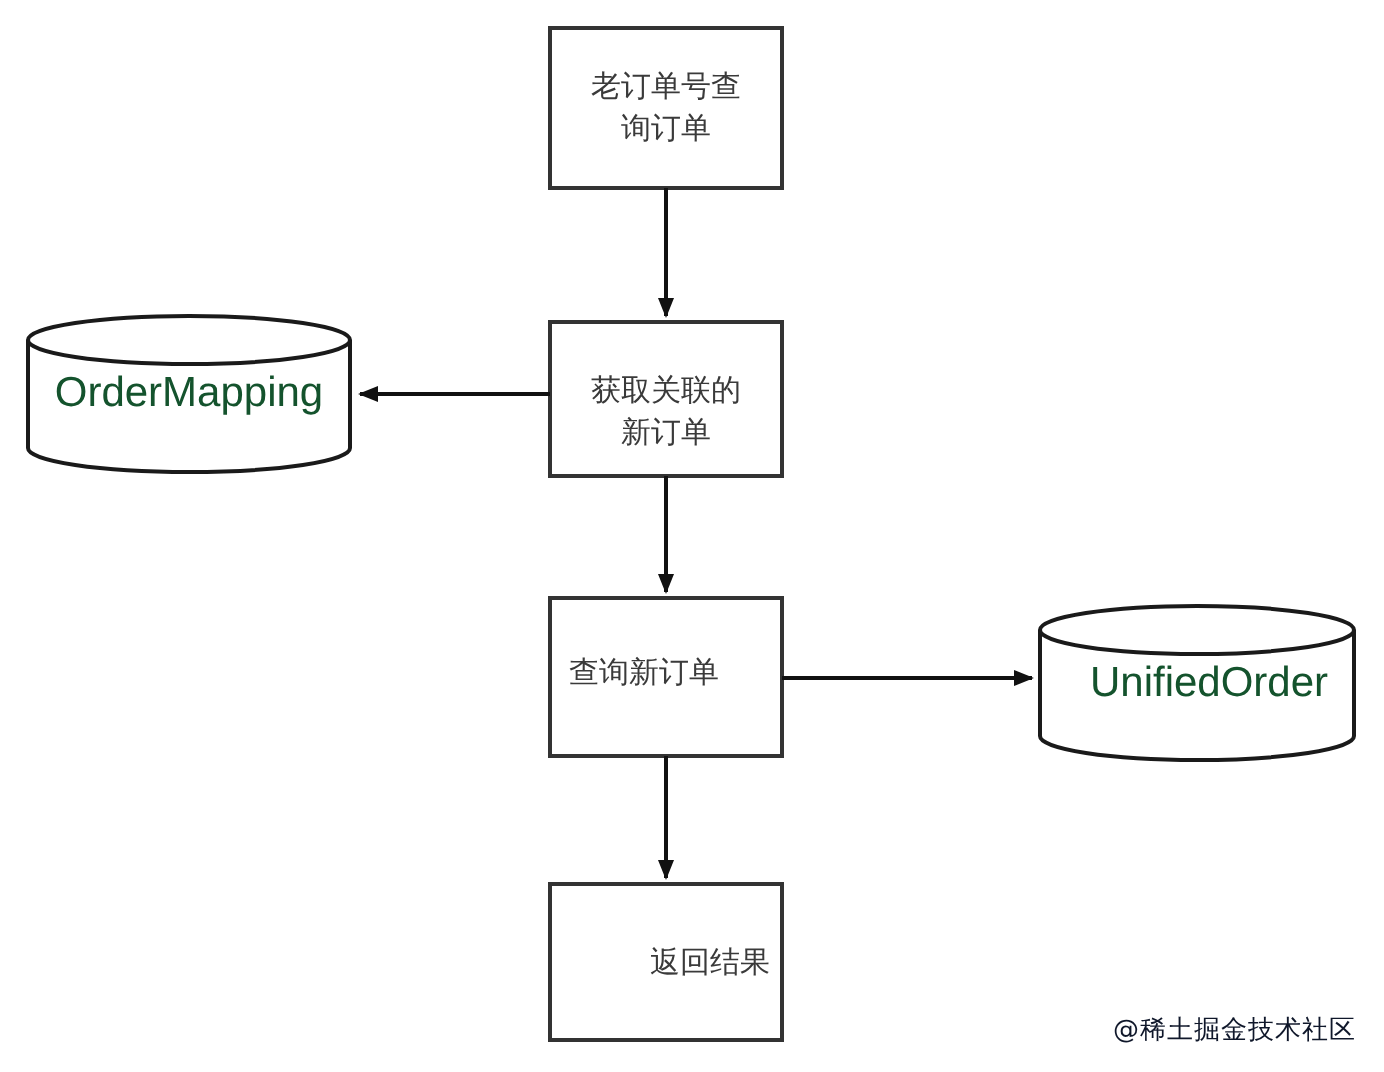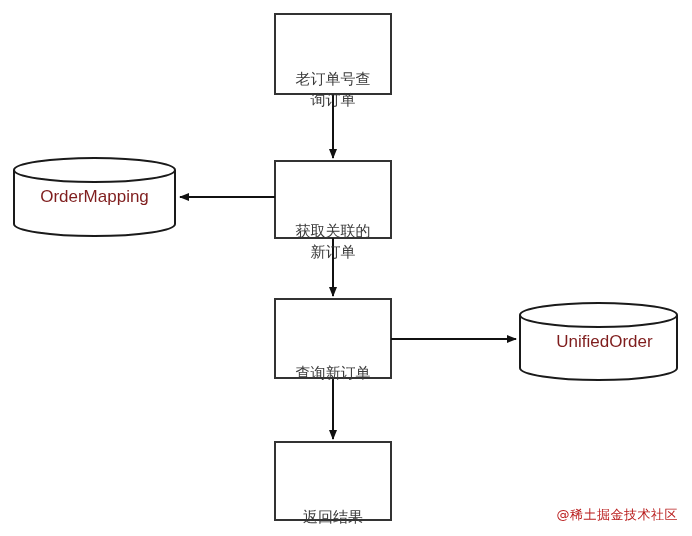--- a/index.html
+++ b/index.html
@@ -49,38 +49,37 @@
     display: flex;
     align-items: center;
     justify-content: center;
     text-align: center;
     color: #3a3a3a;
     font-size: 15px;
     line-height: 21px;
     font-family: "DejaVu Sans", "Liberation Sans", sans-serif;
     white-space: pre-line;
     pointer-events: none;
-    margin-top: 36px;
   }
   .store-label {
     position: absolute;
     display: flex;
     align-items: center;
     justify-content: center;
     text-align: center;
-    color: #7f1d1d;
-    font-size: 17px;
+    color: #14532d;
+    font-size: 21px;
     font-family: "Liberation Sans", "DejaVu Sans", sans-serif;
     pointer-events: none;
   }
   .watermark {
     position: absolute;
     right: 14px;
     bottom: 12px;
-    color: #b91c1c;
+    color: #0f172a;
     font-size: 13px;
     letter-spacing: 0.5px;
     font-family: "DejaVu Sans", "Liberation Sans", sans-serif;
     user-select: none;
   }
 </style>
 </head>
 <body>
 
 <div id="canvas">
@@ -120,23 +119,23 @@
 
     <line class="edge-line" x1="333" y1="378" x2="333" y2="439" marker-end="url(#arrowhead)"></line>
   </svg>
 
   <div class="node-label" style="left:275px; top:14px; width:116px; height:80px;">老订单号查
 询订单</div>
 
   <div class="node-label" style="left:275px; top:161px; width:116px; height:90px;">获取关联的
 新订单</div>
 
-  <div class="node-label" style="left:275px; top:299px; width:116px; height:77px;">查询新订单</div>
+  <div class="node-label" style="left:264px; top:299px; width:116px; height:77px;font-family:Liberation Mono, monospace;">查询新订单</div>
 
-  <div class="node-label" style="left:275px; top:442px; width:116px; height:78px;">返回结果</div>
+  <div class="node-label" style="left:275px; top:442px; width:116px; height:78px;padding-left:22px;">返回结果</div>
 
   <div class="store-label" style="left:14px; top:166px; width:161px; height:62px;">OrderMapping</div>
 
   <div class="store-label" style="left:520px; top:311px; width:169px; height:61px;">UnifiedOrder</div>
 
   <div class="watermark">@稀土掘金技术社区</div>
 
 </div>
 
 </body></html>

